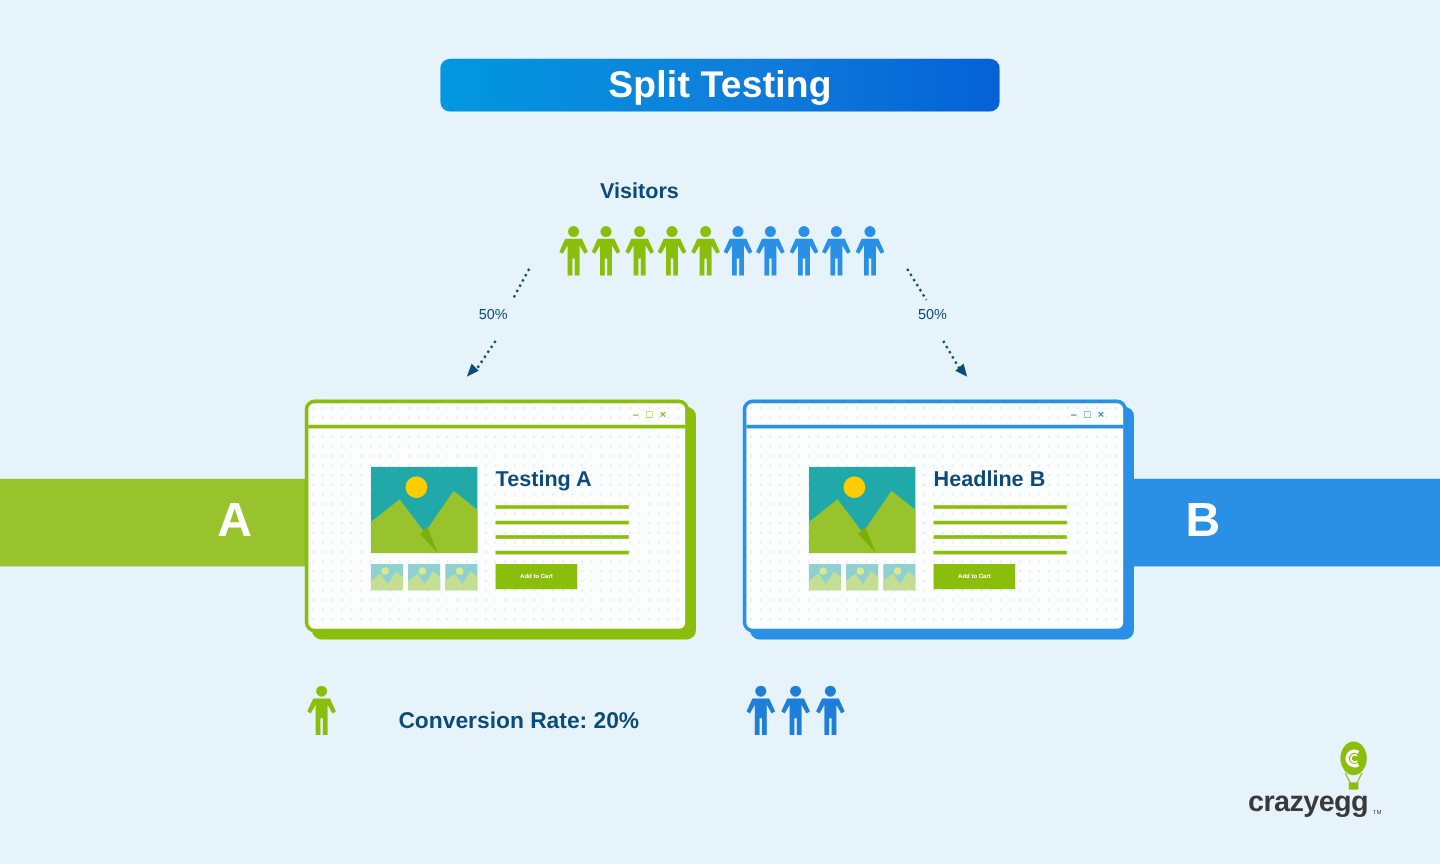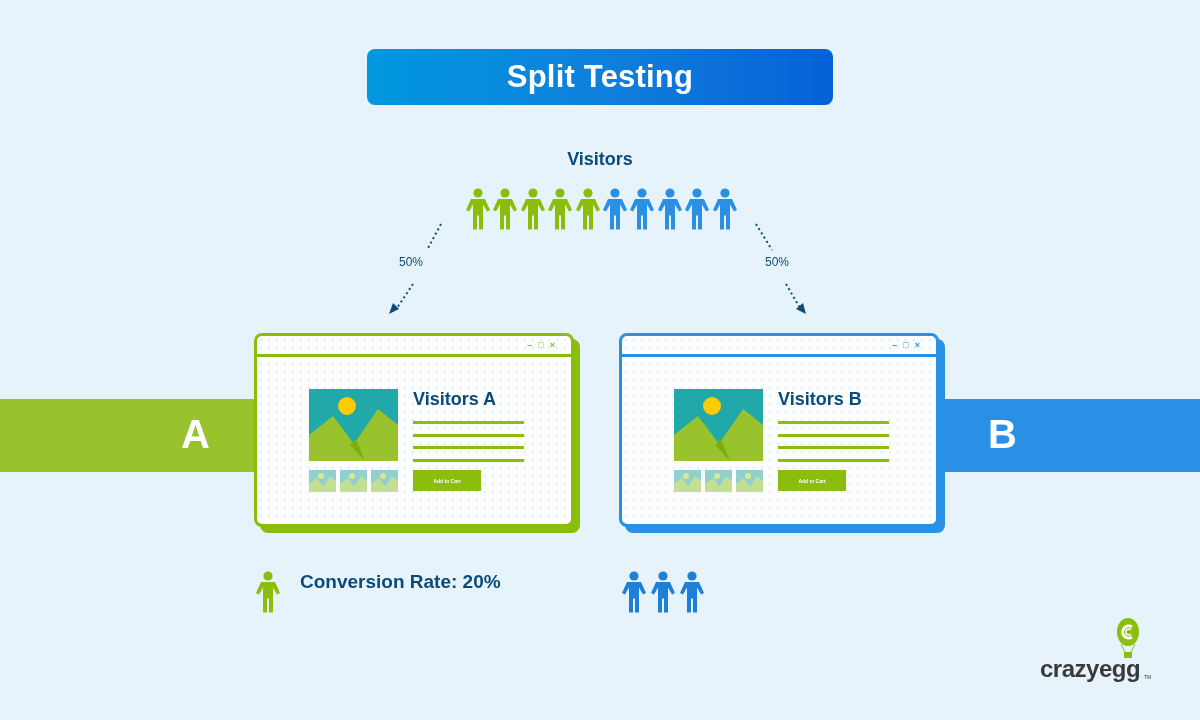--- a/index.html
+++ b/index.html
@@ -1,24 +1,24 @@
 <!DOCTYPE html>
 <html><head>
 <meta charset="utf-8">
 <style>
   * { box-sizing: border-box; margin: 0; padding: 0; }
   html, body { width: 1200px; height: 720px; overflow: hidden; }
   body { background: #e6f3fb; font-family: "Liberation Sans", sans-serif; position: relative; color: #0c4a7a; }
 
-  .title-banner { position: absolute; left: 367px; top: 49px; width: 466px; height: 56px; border-radius: 8px;
+  .title-banner { position: absolute; left: 367px; top: 49px; width: 466px; height: 44px; border-radius: 8px;
     background: linear-gradient(90deg, #0198df 0%, #0f7ddb 55%, #0461d6 100%);
     display: flex; align-items: center; justify-content: center; }
   .title-banner span { color: #fff; font-weight: bold; font-size: 31px; letter-spacing: 0.2px; }
 
-  .visitors-label { position: absolute; left: 500px; top: 149px; width: 200px; text-align: center; font-weight: bold; font-size: 18px; color: #0c4a7a; }
+  .visitors-label { position: absolute; left: 500px; top: 149px; width: 200px; font-weight: bold; font-size: 18px; color: #0c4a7a; }
   .visitors-row { position: absolute; left: 466px; top: 188px; display: flex; gap: 3.4px; }
   .person { width: 24px; height: 42px; display: block; }
 
   .pct { position: absolute; font-size: 12px; color: #0c4a7a; }
   .arrow { position: absolute; }
 
   .band-a { position: absolute; left: 0; top: 399px; width: 256px; height: 73px; background: #98c32d; }
   .band-b { position: absolute; left: 940px; top: 399px; width: 260px; height: 73px; background: #2a90e6; }
   .band-letter { position: absolute; top: 13px; font-size: 40px; font-weight: bold; color: #fff; }
   .band-a .band-letter { left: 181px; }
@@ -38,21 +38,21 @@
   .hero-img { position: absolute; left: 52px; top: 53px; width: 89px; height: 72px; overflow: hidden; }
   .thumbs { position: absolute; left: 52px; top: 134px; display: flex; gap: 4px; }
   .thumb { width: 27px; height: 22px; display: block; }
 
   .headline { position: absolute; left: 156px; top: 53px; font-size: 18px; font-weight: bold; color: #0c4a7a; }
   .lines { position: absolute; left: 156px; top: 85px; width: 111px; }
   .lines div { height: 3px; background: #8bbd0b; margin-bottom: 9.5px; }
   .cart-btn { position: absolute; left: 156px; top: 134px; width: 68px; height: 21px; background: #8bbd0b; color: #fff;
     font-size: 5px; font-weight: bold; display: flex; align-items: center; justify-content: center; }
 
-  .conv { position: absolute; display: flex; align-items: flex-start; }
+  .conv { position: absolute; display: flex; align-items: flex-end; gap: 32px; }
   .conv.a { left: 256px; top: 571px; }
   .conv.b { left: 622px; top: 571px; }
   .conv-icons { display: flex; gap: 5px; }
   .conv-text { font-size: 19px; font-weight: bold; color: #0c4a7a; }
   .conv.a .conv-text { margin-left: 20px; }
   .conv.b .conv-text { margin-left: 20px; }
 
   .logo { position: absolute; left: 1040px; top: 615px; width: 130px; height: 80px; }
   .logo-text { position: absolute; left: 0; top: 40px; font-size: 24px; font-weight: bold; color: #3a3a3a; letter-spacing: -0.5px; }
   .logo-tm { position: absolute; left: 104px; top: 59px; font-size: 5px; color: #3a3a3a; }
@@ -155,21 +155,21 @@
     <svg class="thumb">
         <use href="#landscape-light"></use>
       </svg>
     <svg class="thumb">
         <use href="#landscape-light"></use>
       </svg>
     <svg class="thumb">
         <use href="#landscape-light"></use>
       </svg>
   </div>
-  <div class="headline">Visitors A</div>
+  <div class="headline">Testing A</div>
   <div class="lines">
       <div></div>
       <div></div>
       <div></div>
       <div></div>
     </div>
   <div class="cart-btn">Add to Cart</div>
 </div>
 
 <div class="window b">
@@ -185,21 +185,21 @@
     <svg class="thumb">
         <use href="#landscape-light"></use>
       </svg>
     <svg class="thumb">
         <use href="#landscape-light"></use>
       </svg>
     <svg class="thumb">
         <use href="#landscape-light"></use>
       </svg>
   </div>
-  <div class="headline">Visitors B</div>
+  <div class="headline">Headline B</div>
   <div class="lines">
       <div></div>
       <div></div>
       <div></div>
       <div></div>
     </div>
   <div class="cart-btn">Add to Cart</div>
 </div>
 
 <div class="conv a">

